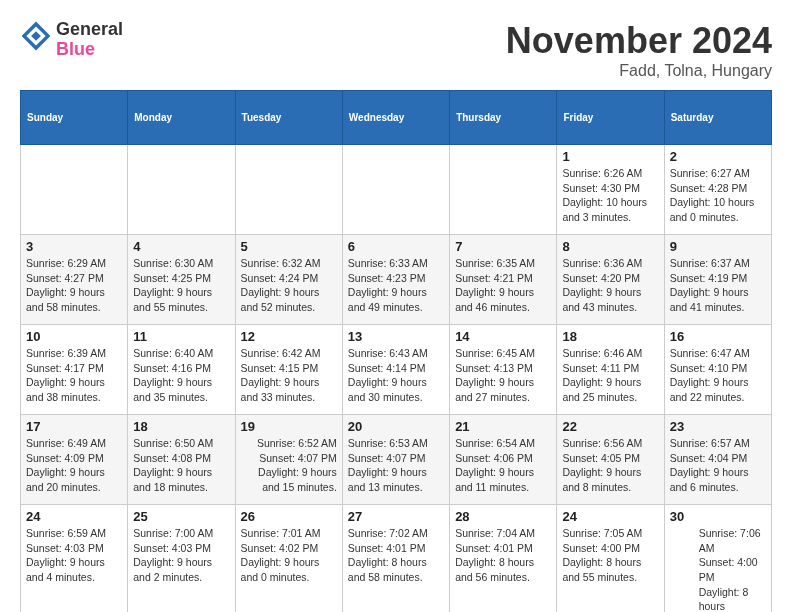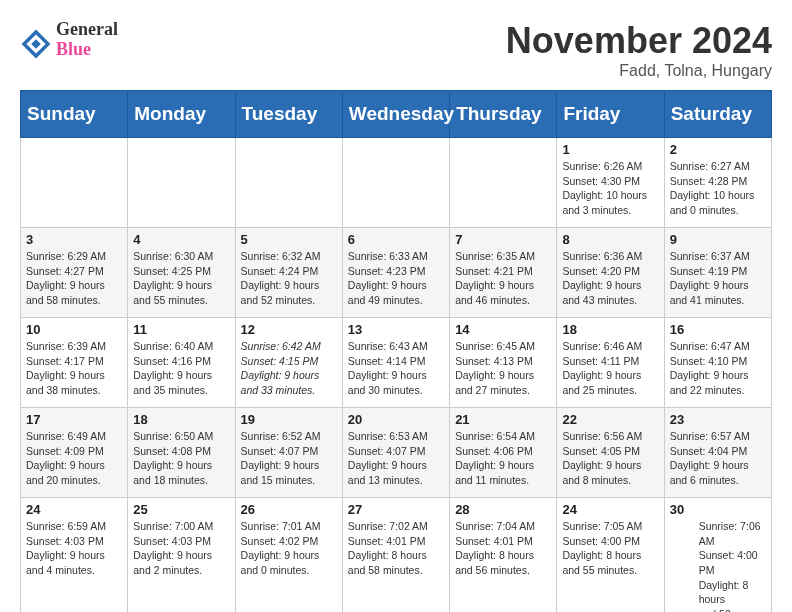--- a/index.html
+++ b/index.html
@@ -11,22 +11,21 @@
       padding: 20px;
     }
     .header-area {
       display: flex;
       justify-content: space-between;
       align-items: flex-start;
       margin-bottom: 10px;
     }
     .logo {
       display: flex;
-      align-items: flex-end;
-      font-family: Liberation Serif, serif;
+      align-items: flex-start;
     }
     .logo-text {
       display: flex;
       flex-direction: column;
       line-height: 1.1;
     }
     .logo-general {
       font-size: 18px;
       font-weight: bold;
       color: #333;
@@ -55,22 +54,22 @@
     }
     table {
       width: 100%;
       border-collapse: collapse;
       table-layout: fixed;
     }
     thead tr th {
       background-color: #2a6db5;
       color: #fff;
       text-align: left;
-      padding: 12px 6px;
-      font-size: 19px;
+      padding: 21px 6px;
+      font-size: 10px;
       font-weight: bold;
       border: 1px solid #1a5a9a;
     }
     tbody tr td {
       vertical-align: top;
       border: 1px solid #ccc;
       padding: 4px 5px;
       font-size: 11px;
       color: #333;
       height: 90px;
@@ -213,21 +212,21 @@
         </td>
         <td>
           <span class="day-number">11</span>
           <div class="day-info" style="white-space: pre-line;">Sunrise: 6:40 AM
 Sunset: 4:16 PM
 Daylight: 9 hours
 and 35 minutes.</div>
         </td>
         <td>
           <span class="day-number">12</span>
-          <div class="day-info" style="white-space: pre-line; font-style: italic;">Sunrise: 6:42 AM
+          <div class="day-info" style="white-space: pre-line;">Sunrise: 6:42 AM
 Sunset: 4:15 PM
 Daylight: 9 hours
 and 33 minutes.</div>
         </td>
         <td>
           <span class="day-number">13</span>
           <div class="day-info" style="white-space: pre-line;">Sunrise: 6:43 AM
 Sunset: 4:14 PM
 Daylight: 9 hours
 and 30 minutes.</div>
@@ -264,21 +263,21 @@
         </td>
         <td>
           <span class="day-number">18</span>
           <div class="day-info" style="white-space: pre-line;">Sunrise: 6:50 AM
 Sunset: 4:08 PM
 Daylight: 9 hours
 and 18 minutes.</div>
         </td>
         <td>
           <span class="day-number">19</span>
-          <div class="day-info" style="white-space: pre-line;">Sunrise: 6:52 AM
+          <div class="day-info" style="white-space: pre-line; text-align: right;">Sunrise: 6:52 AM
 Sunset: 4:07 PM
 Daylight: 9 hours
 and 15 minutes.</div>
         </td>
         <td>
           <span class="day-number">20</span>
           <div class="day-info" style="white-space: pre-line;">Sunrise: 6:53 AM
 Sunset: 4:07 PM
 Daylight: 9 hours
 and 13 minutes.</div>

